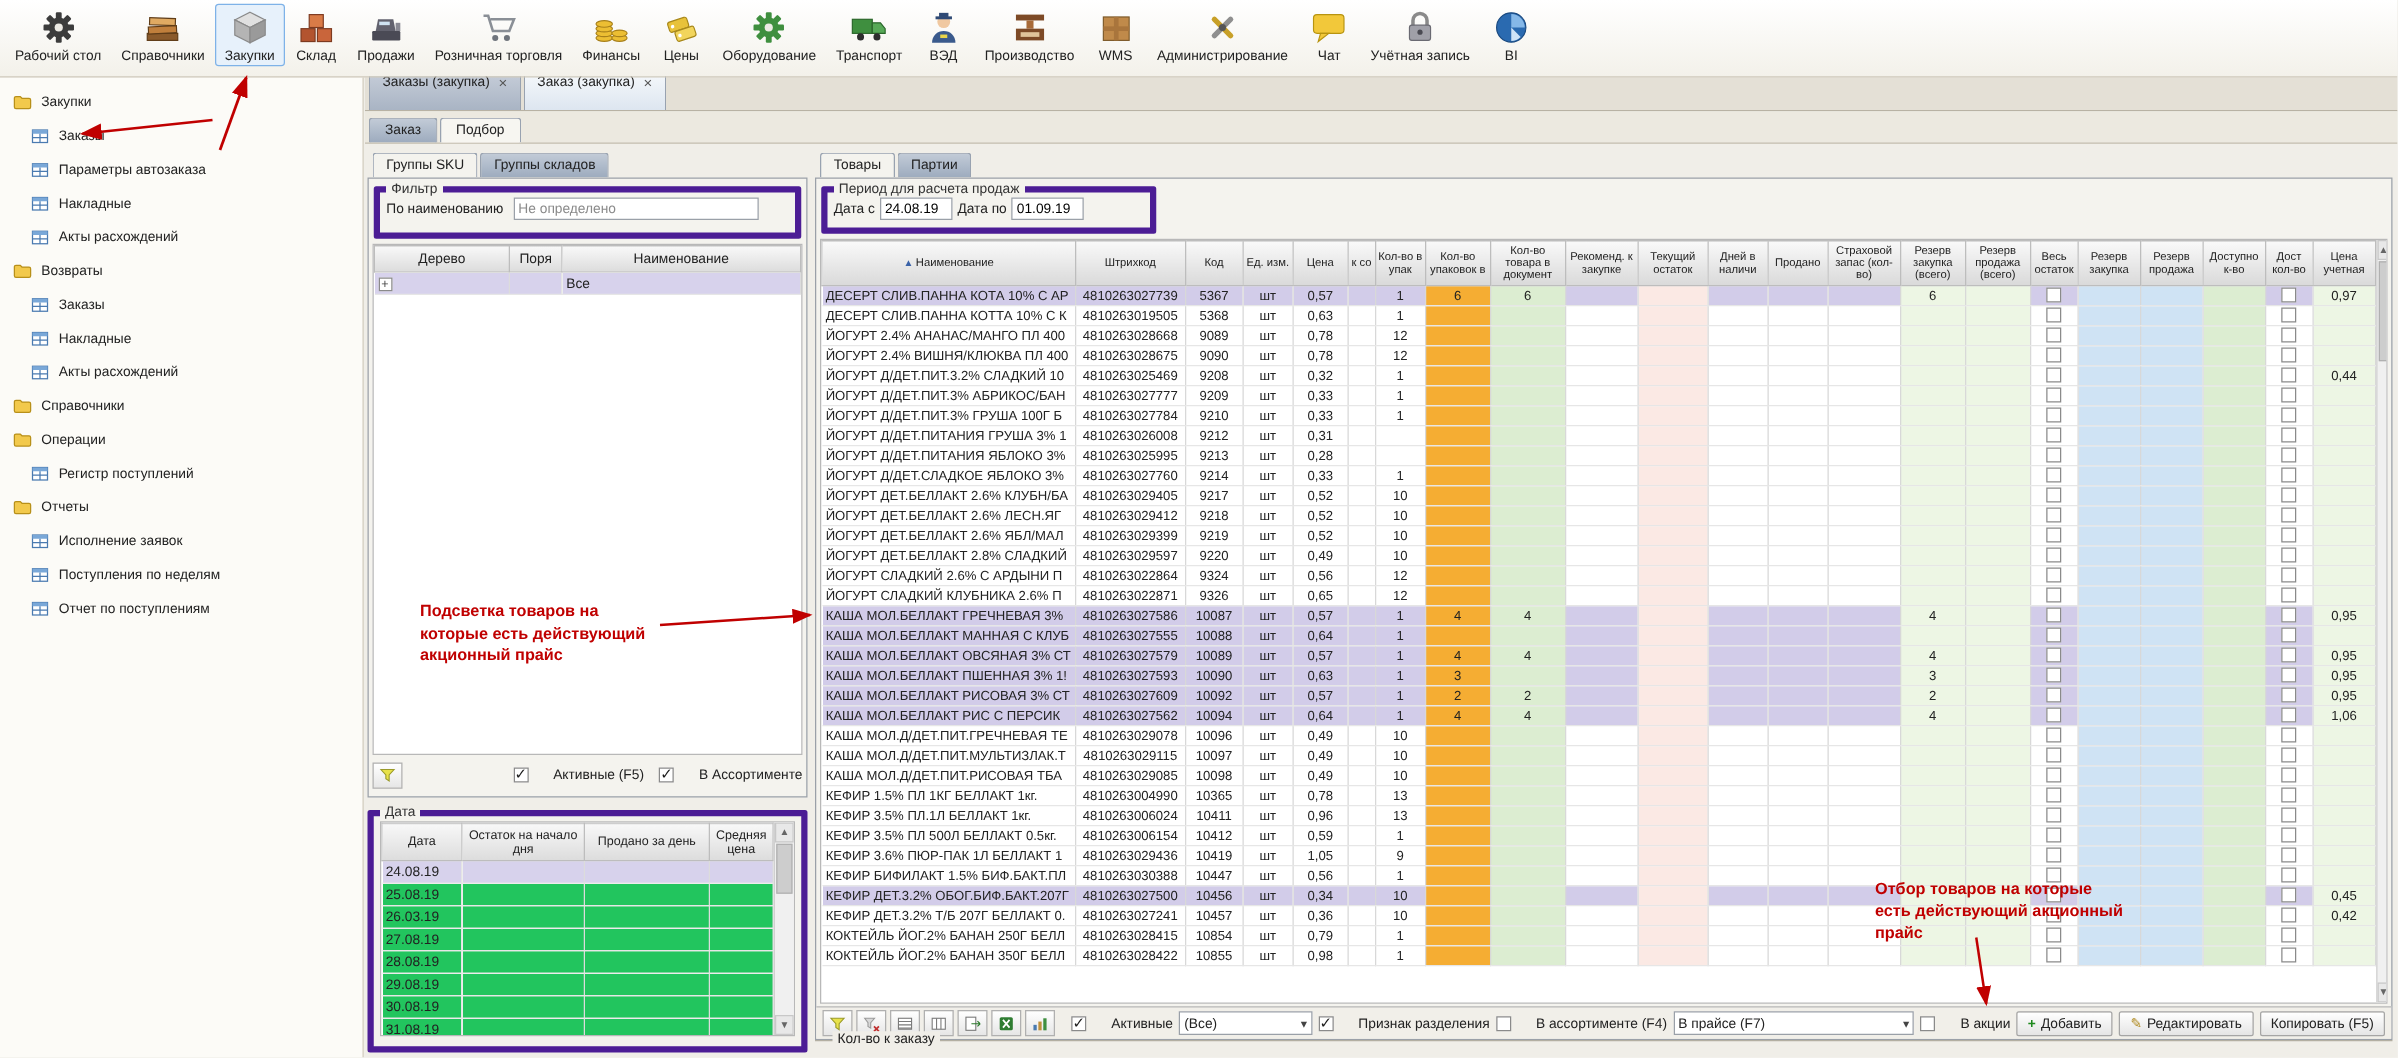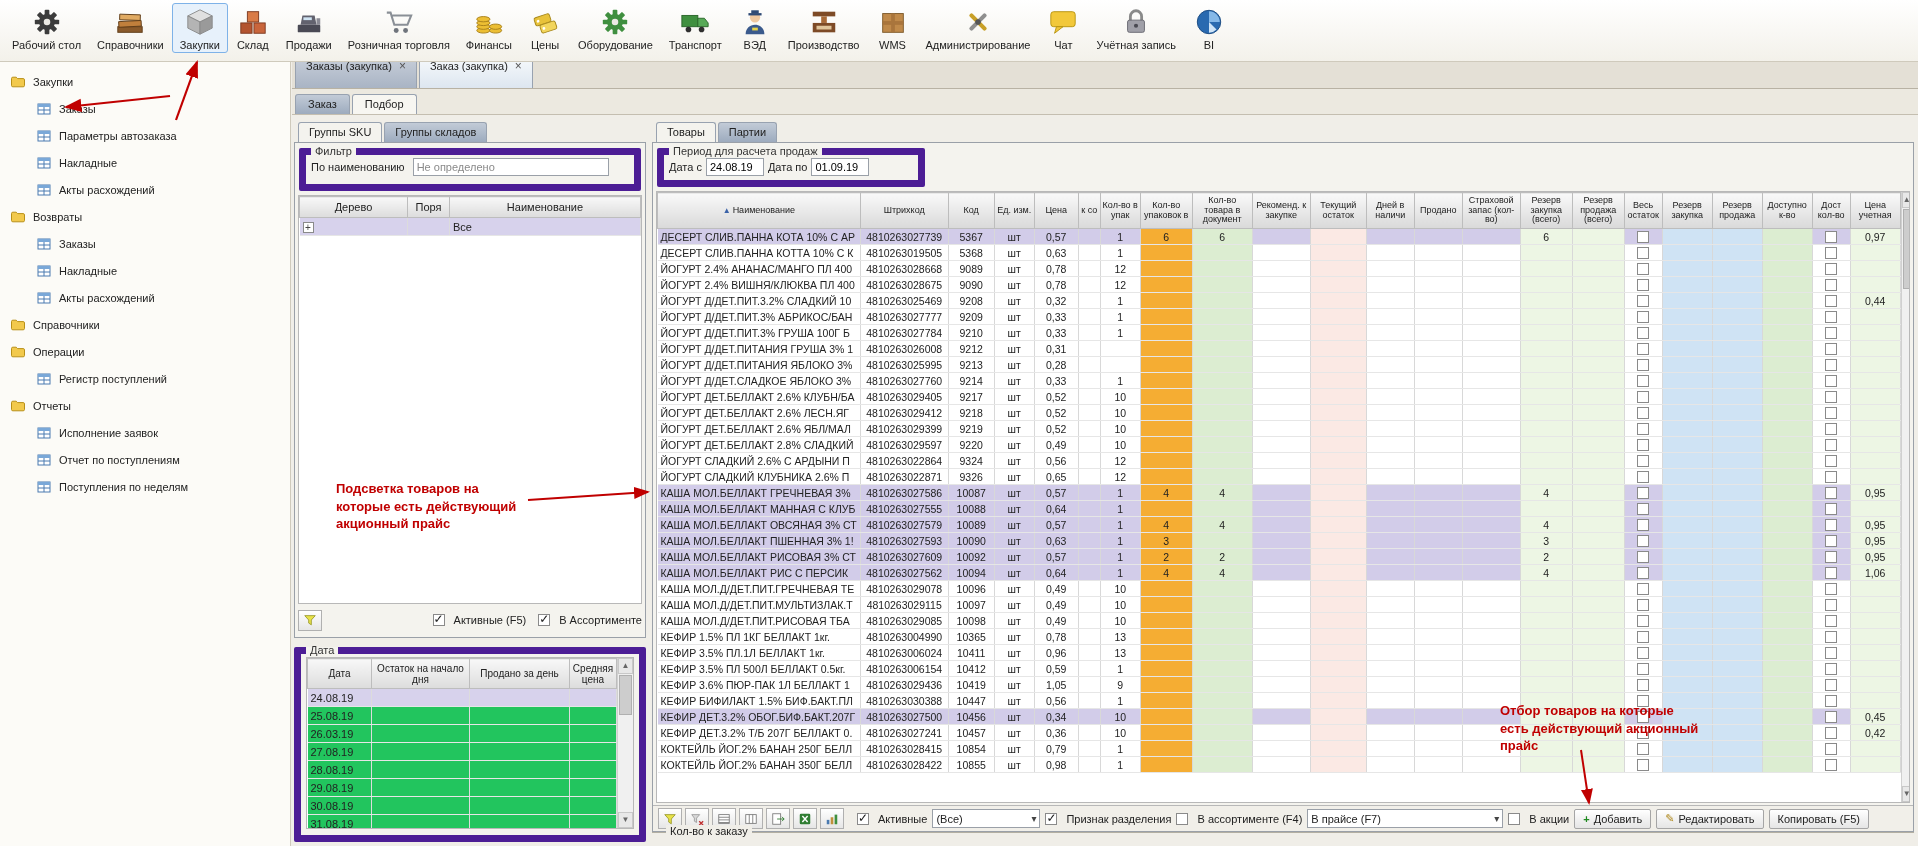--- a/index.html
+++ b/index.html
@@ -14,21 +14,21 @@
     border:1px solid transparent;border-radius:3px;min-width:50px;cursor:pointer}
   .tb-item.active{border-color:#7eb2e8;background:#e7f1fb}
   .tb-ico{height:32px;display:flex;align-items:center}
   .tb-ico svg{width:30px;height:30px;display:block}
   .tb-lbl{font-size:11px;margin-top:1px;white-space:nowrap}
 
   
   .sidebar{position:absolute;left:0;top:62px;width:291px;bottom:0;background:#fcfbf7;
     border-right:1px solid #cfcabc;padding-top:6px}
   .tree-row{display:flex;align-items:center;height:27px;padding-left:10px;cursor:pointer;white-space:nowrap}
-  .tree-row.child{padding-left:36px}
+  .tree-row.child{padding-left:24px}
   .tree-ico{width:17px;height:16px;margin-right:6px;flex:none}
   .tree-ico svg{width:16px;height:16px;display:block}
 
   
   .doctabs{position:absolute;left:292px;top:62px;right:0;height:27px;background:#e4e0d6;
     display:flex;align-items:flex-end;padding-left:3px;border-bottom:1px solid #b8b2a4}
   .dtab{display:flex;align-items:center;gap:7px;padding:4px 10px 16px;margin-right:2px;
     border:1px solid #98a2b0;border-bottom:none;border-radius:3px 3px 0 0;
     background:linear-gradient(#c8cfda,#a9b4c4);cursor:pointer}
   .dtab.active{background:linear-gradient(#f7fafc,#dde6f0)}
@@ -39,21 +39,21 @@
   .stab{padding:3px 12px 4px;margin-right:2px;border:1px solid #98a2b0;border-bottom:none;
     border-radius:3px 3px 0 0;background:linear-gradient(#c2cbd7,#9dabbe);cursor:pointer}
   .stab.active{background:#f7f6f1}
 
   
   .panel-tabs{height:26px;display:flex;align-items:flex-end;padding-left:4px}
   .ptab{padding:3px 10px 4px;margin-right:2px;border:1px solid #98a2b0;border-bottom:none;
     border-radius:3px 3px 0 0;background:linear-gradient(#c2cbd7,#9dabbe);cursor:pointer}
   .ptab.active{background:#f4f3ee}
   .box{border:1px solid #9aa0a8;background:#f4f3ee}
-  fieldset{border:7px solid #4c1d95;border-radius:2px;padding:1px 5px 3px}
+  fieldset{border:5px solid #4c1d95;border-radius:2px;padding:1px 5px 3px}
   legend{font-size:11px;padding:0 4px;color:#333}
   .inp{border:1px solid #9aa0a8;background:#fff;height:18px;padding:0 3px;font-size:11px;
     font-family:"Liberation Sans",sans-serif;display:inline-block}
   .inp.gray{color:#8a8a8a}
   .cb{display:inline-block;width:12px;height:12px;border:1px solid #8a8a8a;background:#fff;
     position:relative;vertical-align:-2px;flex:none;cursor:pointer}
   .cb.checked::after{content:"\2713";position:absolute;left:0;top:-3px;font-size:12px;color:#1a1a1a}
   .select{display:inline-flex;align-items:center;justify-content:space-between;border:1px solid #9aa0a8;
     background:#fff;height:19px;padding:0 3px;cursor:pointer}
   .select::after{content:"\25BE";color:#444;margin-left:6px;font-size:10px}
@@ -78,21 +78,21 @@
     border:1px solid #bdbdbd;height:21px;padding:0 2px;overflow:hidden}
   table.grid td{border-right:1px solid #dcdcdc;border-bottom:1px solid #e6e6e6;height:18px;
     padding:0 3px;overflow:hidden;white-space:nowrap;background:#22c55e}
   tr.sel td{background:#d7d2ec}
   .expander{display:inline-block;width:11px;height:11px;border:1px solid #8a8a8a;background:#fff;
     line-height:9px;text-align:center;font-size:10px;color:#444;cursor:pointer}
   .expander::before{content:"+"}
   .sku-footer{position:absolute;left:3px;right:3px;bottom:4px;height:26px;display:flex;
     align-items:center;gap:10px}
   .sku-footer .checks{margin-left:auto;display:flex;gap:12px;align-items:center}
-  .chk-item{display:inline-flex;align-items:flex-start;gap:9px;cursor:pointer;white-space:nowrap}
+  .chk-item{display:inline-flex;align-items:flex-start;gap:20px;cursor:pointer;white-space:nowrap}
 
   .date-fs{position:absolute;top:528px;left:0;right:0;height:198px;background:#f4f3ee}
   .date-wrap{display:flex;border:1px solid #b8b8b8;background:#fff;height:172px;overflow:hidden}
   table.grid th.wrap{font-size:10px;line-height:1.1;height:30px;white-space:normal}
 
   
   .right-col{position:absolute;left:652px;top:116px;width:1262px;height:716px}
   .right-box{position:absolute;top:26px;left:0;right:0;bottom:0}
   .period-fs{position:absolute;top:2px;left:4px;width:268px;height:42px}
   .period-fs .row{display:flex;align-items:center;gap:4px}
@@ -462,31 +462,31 @@
       <span>Исполнение заявок</span>
     </div>
     <div class="tree-row child">
       <span class="tree-ico">
         <svg viewBox="0 0 16 16">
           <rect x="2" y="3" width="12" height="10" fill="#fff" stroke="#4a7ab0"></rect>
           <rect x="2" y="3" width="12" height="3" fill="#7aa8d8"></rect>
           <path d="M2 9h12M8 6v7" stroke="#4a7ab0" fill="none"></path>
         </svg>
       </span>
-      <span>Отчет по поступлениям</span>
+      <span>Поступления по неделям</span>
     </div>
     <div class="tree-row child">
       <span class="tree-ico">
         <svg viewBox="0 0 16 16">
           <rect x="2" y="3" width="12" height="10" fill="#fff" stroke="#4a7ab0"></rect>
           <rect x="2" y="3" width="12" height="3" fill="#7aa8d8"></rect>
           <path d="M2 9h12M8 6v7" stroke="#4a7ab0" fill="none"></path>
         </svg>
       </span>
-      <span>Поступления по неделям</span>
+      <span>Отчет по поступлениям</span>
     </div>
   </div>
 
 <div class="doctabs">
   <div class="dtab">
     <span>Заказы (закупка)</span>
     <span class="x-ico"></span>
   </div>
   <div class="dtab active">
     <span>Заказ (закупка)</span>

